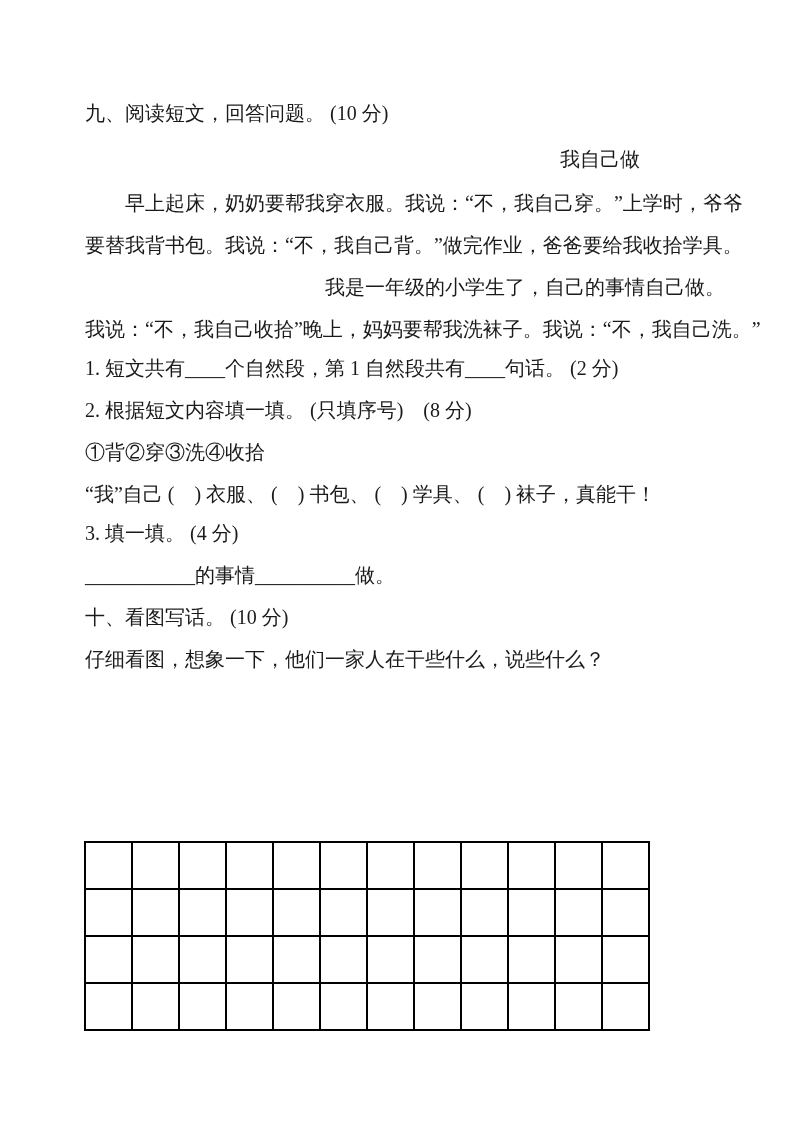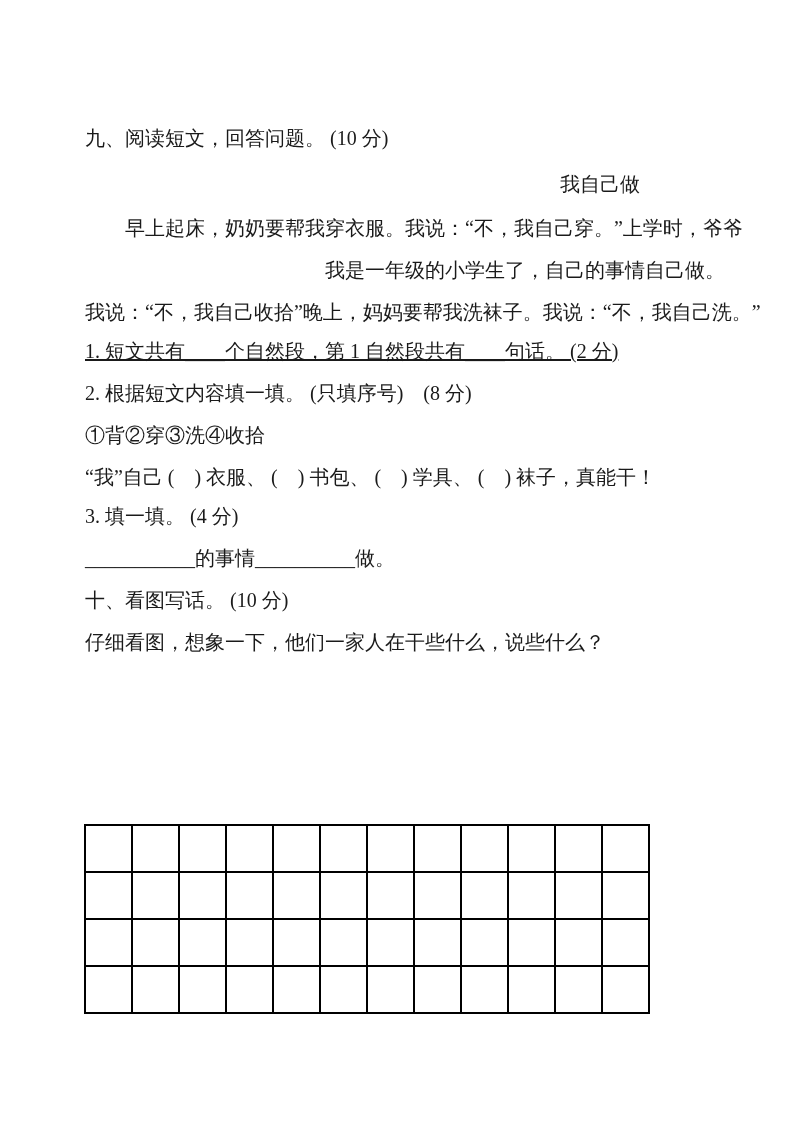--- a/index.html
+++ b/index.html
@@ -6,33 +6,33 @@
   html, body { background: #ffffff; }
   body {
     width: 793px;
     height: 1122px;
     position: relative;
     overflow: hidden;
     font-family: "Liberation Serif", "DejaVu Serif", serif;
     color: #1a1a1a;
   }
   .doc {
-    padding: 117px 68px 0 85px;
+    padding: 92px 68px 0 85px;
     font-size: 20px;
     line-height: 42px;
   }
   .line { white-space: nowrap; }
   .passage-title {
     text-align: right;
     margin-right: 85px;
     margin-top: 6px;
     font-family: Liberation Mono, monospace;
   }
   .indent { text-indent: 40px; text-align: right; }
-  .q1 { margin-top: -3px; text-decoration: underline; }
+  .q1 { margin-top: -3px; }
   .q3 { margin-top: -3px; }
   .options .opt { display: inline-block; }
   .options .opt + .opt { }
   table.writing-grid {
     border-collapse: collapse;
     margin-top: 161px;
     margin-left: -1px;
   }
   table.writing-grid td {
     width: 47px;
@@ -43,20 +43,21 @@
 </head>
 <body>
 
 <div class="doc">
 
   <div class="line">九、阅读短文，回答问题。 (10 分)</div>
 
   <div class="line passage-title">我自己做</div>
 
   <div class="line indent">早上起床，奶奶要帮我穿衣服。我说：“不，我自己穿。”上学时，爷爷</div>
+  <div class="line">要替我背书包。我说：“不，我自己背。”做完作业，爸爸要给我收拾学具。</div>
   <div class="line indent">我是一年级的小学生了，自己的事情自己做。</div>
   <div class="line">我说：“不，我自己收拾”晚上，妈妈要帮我洗袜子。我说：“不，我自己洗。”</div>
 
   <div class="line q1">1. 短文共有____个自然段，第 1 自然段共有____句话。 (2 分)</div>
   <div class="line">2. 根据短文内容填一填。 (只填序号)　(8 分)</div>
 
   <div class="line options">
     <span class="opt">①背</span><span class="opt">②穿</span><span class="opt">③洗</span><span class="opt">④收拾</span>
   </div>
 

